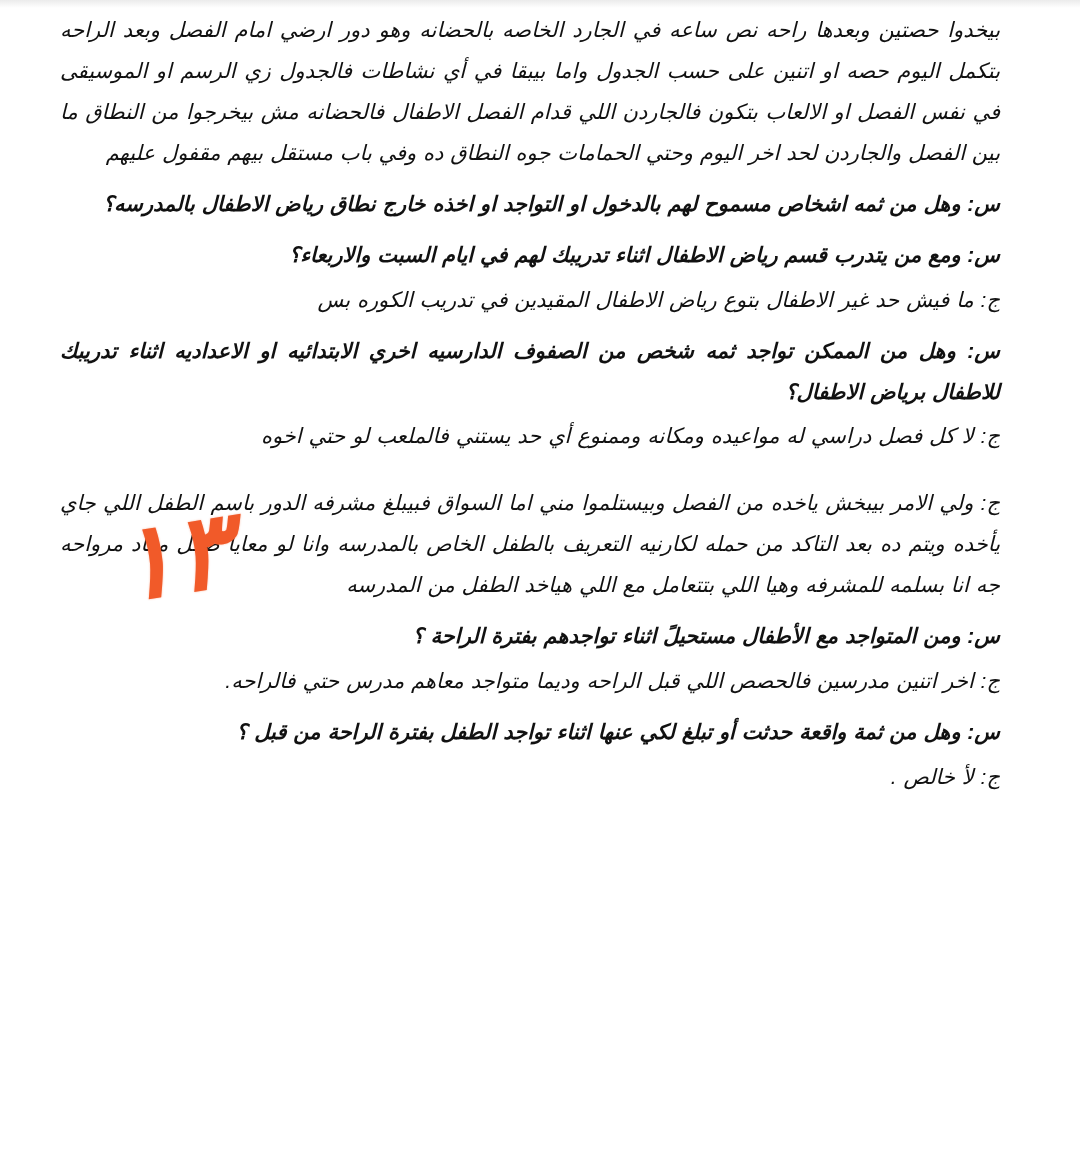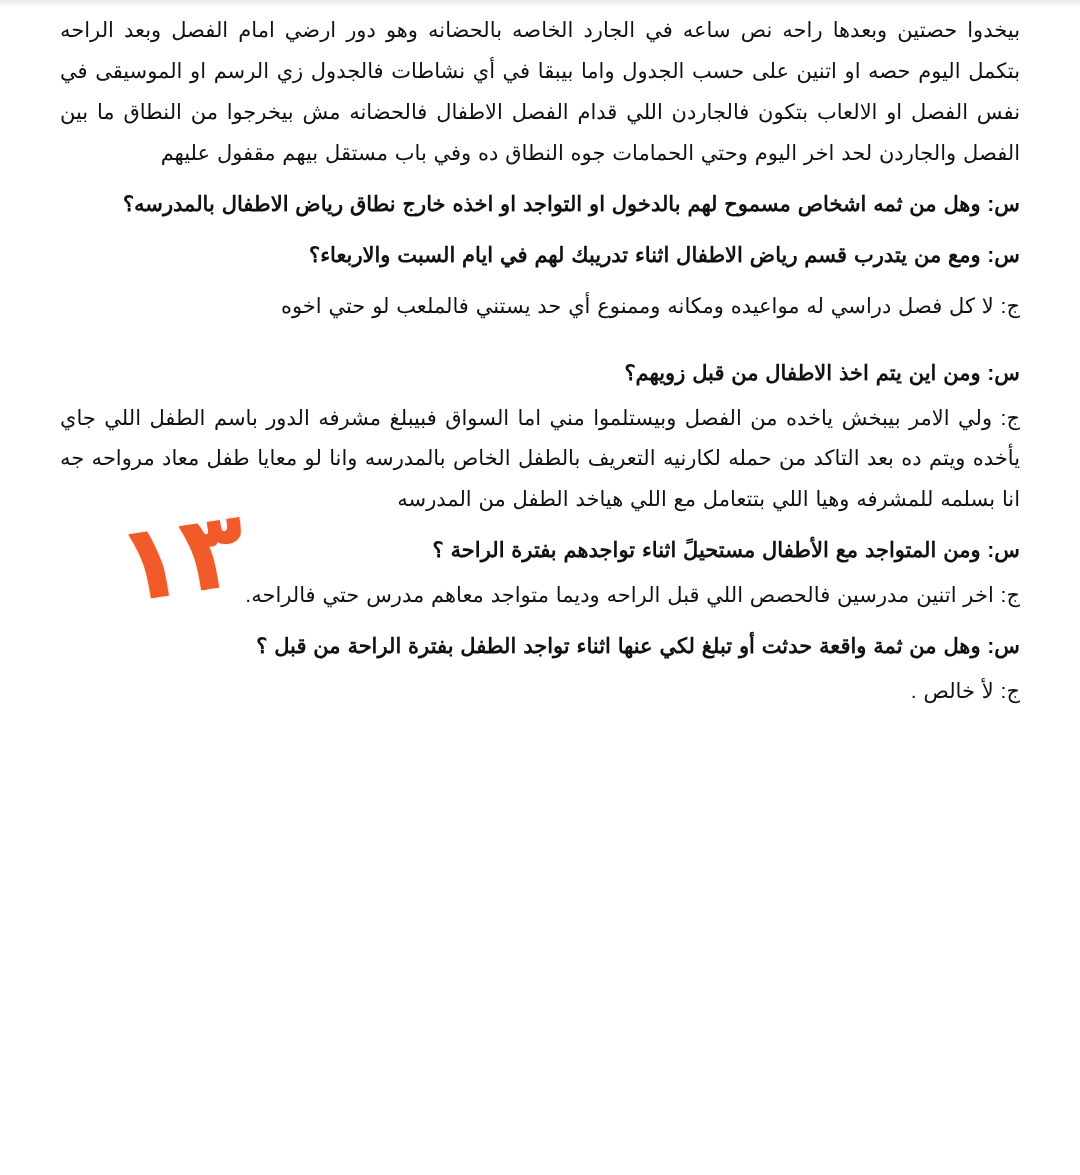--- a/index.html
+++ b/index.html
@@ -14,21 +14,22 @@
     color: #111111;
     position: relative;
     overflow: hidden;
   }
 
   .page {
     position: relative;
     width: 1080px;
     height: 881px;
     box-sizing: border-box;
-    padding: 10px 60px 0 60px;
+    padding: 10px 80px 0 60px;
+    font-style: italic;
   }
 
   .para {
     direction: rtl;
     text-align: justify;
     text-align-last: right;
     font-size: 21px;
     line-height: 1.95;
     margin: 0 0 4px 0;
     letter-spacing: 0;
@@ -86,29 +87,30 @@
 <div class="page">
   <div class="top-fade"></div>
 
   <p class="para answer">بيخدوا حصتين وبعدها راحه نص ساعه في الجارد الخاصه بالحضانه وهو دور ارضي امام الفصل وبعد الراحه بتكمل اليوم حصه او اتنين على حسب الجدول واما بيبقا في أي نشاطات فالجدول زي الرسم او الموسيقى في نفس الفصل او الالعاب بتكون فالجاردن اللي قدام الفصل الاطفال فالحضانه مش بيخرجوا من النطاق ما بين الفصل والجاردن لحد اخر اليوم وحتي الحمامات جوه النطاق ده وفي باب مستقل بيهم مقفول عليهم</p>
 
   <div class="spacer-sm"></div>
   <p class="para question justified">س: وهل من ثمه اشخاص مسموح لهم بالدخول او التواجد او اخذه خارج نطاق رياض الاطفال بالمدرسه؟</p>
 
   <div class="spacer-sm"></div>
   <p class="para question">س: ومع من يتدرب قسم رياض الاطفال اثناء تدريبك لهم في ايام السبت والاربعاء؟</p>
+  <p class="para answer">ج: ما فيش حد غير الاطفال بتوع رياض الاطفال المقيدين في تدريب الكوره بس</p>
 
   <div class="spacer-sm"></div>
+  <p class="para question justified">س: وهل من الممكن تواجد ثمه شخص من الصفوف الدارسيه اخري الابتدائيه او الاعداديه اثناء تدريبك للاطفال برياض الاطفال؟</p>
   <p class="para answer">ج: لا كل فصل دراسي له مواعيده ومكانه وممنوع أي حد يستني فالملعب لو حتي اخوه</p>
 
 
   <div class="spacer-md"></div>
 
   <div class="spacer-sm"></div>
-  <p class="para question">س: ومن اين يتم اخذ الاطفال من قبل زويهم؟</p>
   <p class="para answer">ج: ولي الامر بيبخش ياخده من الفصل وبيستلموا مني اما السواق فبيبلغ مشرفه الدور باسم الطفل اللي جاي يأخده ويتم ده بعد التاكد من حمله  لكارنيه التعريف بالطفل الخاص بالمدرسه وانا لو معايا طفل معاد مرواحه جه انا بسلمه للمشرفه وهيا اللي بتتعامل مع اللي هياخد الطفل من المدرسه</p>
 
   <div class="spacer-sm"></div>
   <p class="para question">س: ومن المتواجد مع الأطفال مستحيلً اثناء تواجدهم بفترة الراحة ؟</p>
   <p class="para answer">ج: اخر اتنين مدرسين  فالحصص اللي قبل الراحه وديما متواجد معاهم مدرس حتي فالراحه.</p>
 
   <div class="spacer-sm"></div>
   <p class="para question">س: وهل من ثمة واقعة حدثت أو تبلغ لكي عنها اثناء تواجد الطفل بفترة الراحة من قبل ؟</p>
   <p class="para answer">ج: لأ خالص .</p>
 

